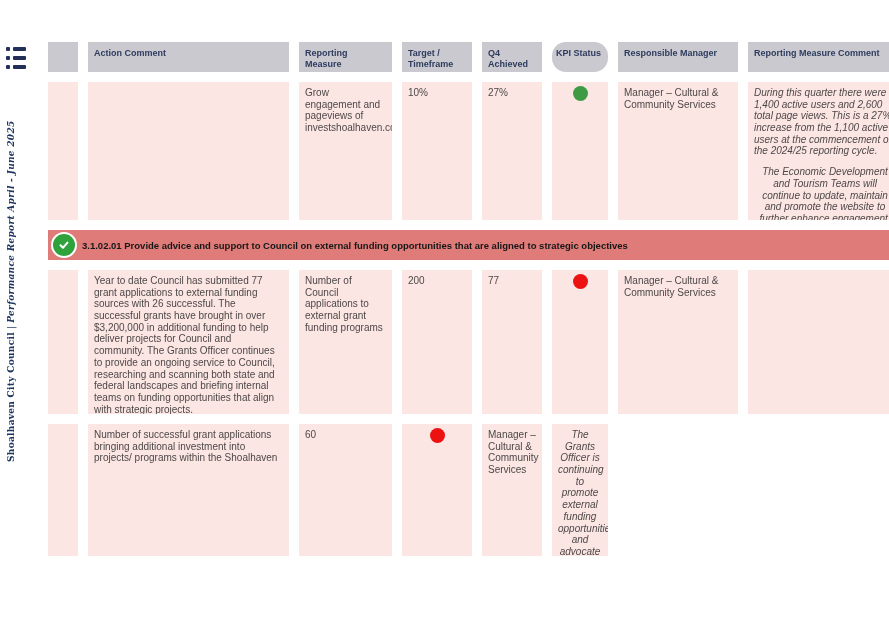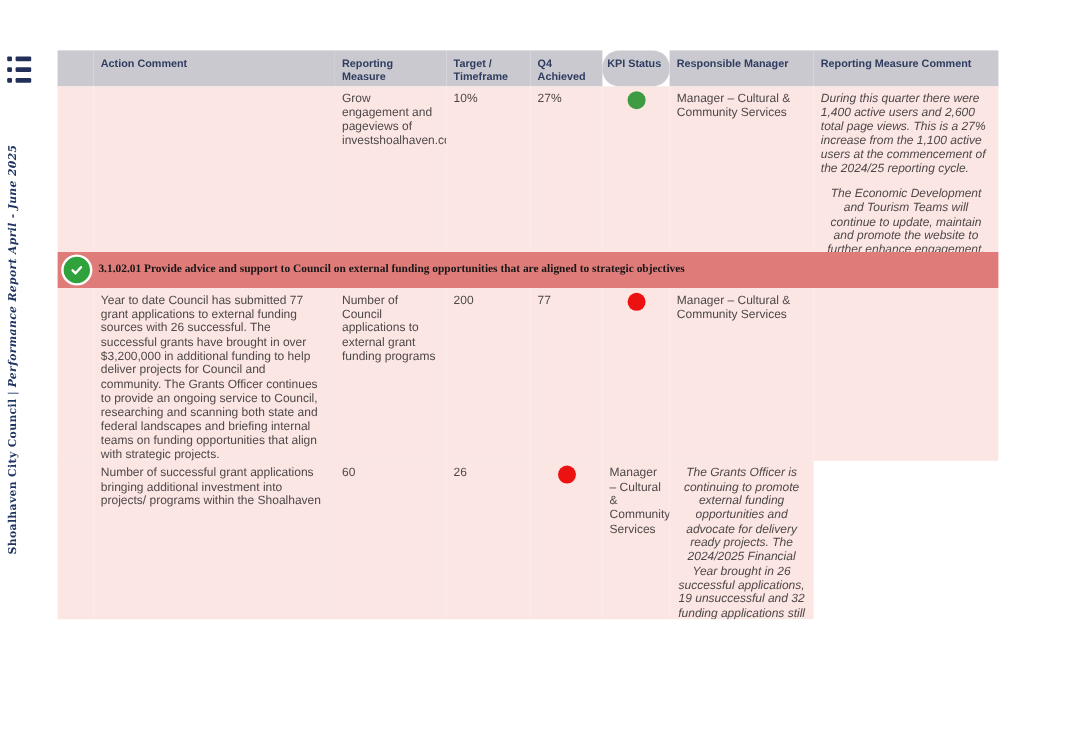--- a/index.html
+++ b/index.html
@@ -26,21 +26,21 @@
 
   .page-num { position:absolute; left:864px; top:303px; font-size:13px;
     font-weight:400; color:#3c3c3c;margin-left:48px; }
 
   
   .tbl {
     position:absolute; left:48px; top:42px; width:798px;
     display:grid;
     grid-template-columns:30px 201px 93px 70px 60px 56px 120px 154px;
     grid-template-rows:30px 138px 30px 144px 132px;
-    gap:0; background:#ffffff;
+    gap:10px; background:#ffffff;
   }
   .th {
     background:#c9c9cf; color:#2f3c5f; font-weight:bold; font-size:9px;
     line-height:1.2; padding:6px 6px 0 6px; overflow:hidden;
   }
   .th.c-nowrap { white-space:nowrap; padding-left:4px; padding-right:2px;border-radius:14px; }
   .td {
     background:#fbe6e3; color:#4d4848; font-size:10px; line-height:1.17;
     padding:5px 6px; overflow:hidden;
   }
@@ -56,21 +56,20 @@
   }
   .check {
     position:absolute; left:3px; top:2px; width:26px; height:26px;
     background:#2fa23c; border:2px solid #ffffff; border-radius:50%;
     box-sizing:border-box; display:flex; align-items:center; justify-content:center;
   }
   .check svg { width:14px; height:14px; }
   .banner-text {
     margin-left:34px; font-size:9.5px; font-weight:bold; color:#161616;
     padding-right:8px;
-    font-family:Liberation Serif, serif;
   }
 </style>
 </head>
 <body>
 
 <div class="page">
 
   <div class="toc-icon">
     <div class="toc-row">
         <span class="toc-bullet"></span>
@@ -133,21 +132,20 @@
     <div class="td">77</div>
     <div class="td kpi">
       <span class="dot" style="background: rgb(236, 18, 18);"></span>
     </div>
     <div class="td">Manager – Cultural &amp; Community Services</div>
 
     <div class="td"></div>
     <div class="td"></div>
     <div class="td">Number of successful grant applications bringing additional investment into projects/ programs within the Shoalhaven</div>
     <div class="td">60</div>
-    <div class="td">26</div>
     <div class="td kpi">
       <span class="dot" style="background: rgb(236, 18, 18);"></span>
     </div>
     <div class="td">Manager – Cultural &amp; Community Services</div>
     <div class="td">
       <p>The Grants Officer is continuing to promote external funding opportunities and advocate for delivery ready projects. The 2024/2025 Financial Year brought in 26 successful applications, 19 unsuccessful and 32 funding applications still pending outcomes. This is a 34% success rate with grant applications.</p>
     </div>
 
   </div>
 </div>

